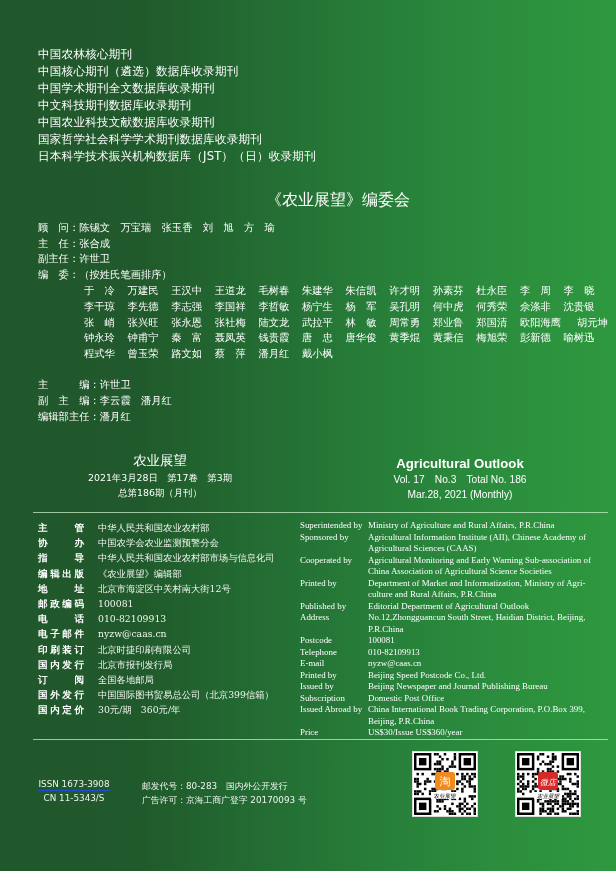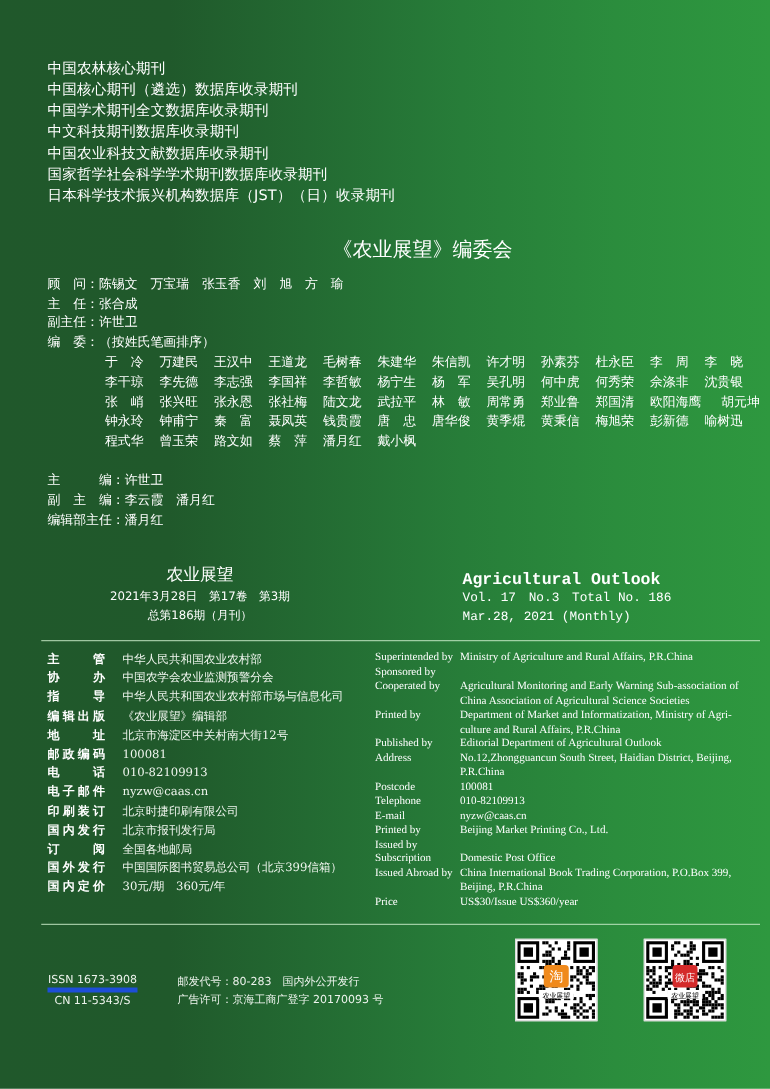--- a/index.html
+++ b/index.html
@@ -16,34 +16,34 @@
   .board { left:38px; top:220px; font-size:10.3px; line-height:15.6px; }
   .board .row { white-space:nowrap; }
   .members { left:84px; top:283px; font-size:10.3px; line-height:15.8px; }
   .members .mrow { display:flex; white-space:nowrap; }
   .members .mrow span { display:inline-block; width:43.6px; }
   .members .mrow span.wide { width:57px; }
   .editors { left:38px; top:376px; font-size:10.3px; line-height:16.2px; }
   .cn-journal { left:60px; top:452px; width:200px; text-align:center; }
   .cn-journal .t { font-size:13.4px; line-height:18px; }
   .cn-journal .s { font-size:9.4px; line-height:15px; }
-  .en-journal { left:370px; top:455px; width:180px; font-family:Liberation Mono, monospace; }
+  .en-journal { left:370px; top:455px; width:180px; text-align:center; font-family:Liberation Sans, sans-serif; }
   .en-journal .t { font-size:13.2px; font-weight:bold; line-height:18px; }
   .en-journal .s { font-size:10.2px; line-height:14.5px; }
   .hr { left:33px; width:575px; height:1px; background:rgba(200,235,200,0.75); }
   .cn-info { left:38px; top:520px; font-size:9.6px; line-height:15.2px; }
   .cn-info .r { display:flex; white-space:nowrap; }
   .cn-info .k { width:46px; font-weight:bold; text-align-last:justify; margin-right:14px; }
   .cn-info .v { font-family:"DejaVu Serif", serif; font-size:9.3px; color:#f0f6ef; }
   .en-info { left:300px; top:520px; font-family:"Liberation Serif", serif; font-size:8.9px; line-height:11.5px; }
   .en-info .r { display:flex; }
   .en-info .k { width:68px; flex:none; white-space:nowrap; }
   .en-info .v { width:240px; }
   .issn { left:38px; top:779px; font-size:8.8px; text-align:center; width:72px; color:#eef4ee; }
-  .issn .u { border-bottom:4px solid #1d4ed8; padding-bottom:1px; margin-bottom:2px; }
+  .issn .u { border-bottom:1px solid #1d4ed8; padding-bottom:1px; margin-bottom:2px; }
   .postal { left:142px; top:779px; font-size:8.8px; line-height:14px; color:#eef4ee; }
   .qr { width:64px; height:64px; background:#fff; border:1px solid #ddd; top:751px; }
   .qr svg { display:block; }
 </style>
 </head>
 <body>
 
 <div class="abs index-list">
   <div>中国农林核心期刊</div>
   <div>中国核心期刊（遴选）数据库收录期刊</div>
@@ -213,20 +213,21 @@
     </div>
   </div>
 
 <div class="abs en-info" id="eninfo">
     <div class="r">
       <span class="k">Superintended by</span>
       <span class="v">Ministry of Agriculture and Rural Affairs, P.R.China</span>
     </div>
     <div class="r">
       <span class="k">Sponsored by</span>
+      <span class="v">Agricultural Information Institute (AII), Chinese Academy of Agricultural Sciences (CAAS)</span>
     </div>
     <div class="r">
       <span class="k">Cooperated by</span>
       <span class="v">Agricultural Monitoring and Early Warning Sub-association of China Association of Agricultural Science Societies</span>
     </div>
     <div class="r">
       <span class="k">Printed by</span>
       <span class="v">Department of Market and Informatization, Ministry of Agri-culture and Rural Affairs, P.R.China</span>
     </div>
     <div class="r">
@@ -244,24 +245,25 @@
     <div class="r">
       <span class="k">Telephone</span>
       <span class="v">010-82109913</span>
     </div>
     <div class="r">
       <span class="k">E-mail</span>
       <span class="v">nyzw@caas.cn</span>
     </div>
     <div class="r">
       <span class="k">Printed by</span>
-      <span class="v">Beijing Market Printing Co., Ltd.</span>
+      <span class="v">Beijing Speed Postcode Co., Ltd.</span>
     </div>
     <div class="r">
       <span class="k">Issued by</span>
+      <span class="v">Beijing Newspaper and Journal Publishing Bureau</span>
     </div>
     <div class="r">
       <span class="k">Subscription</span>
       <span class="v">Domestic Post Office</span>
     </div>
     <div class="r">
       <span class="k">Issued Abroad by</span>
       <span class="v">China International Book Trading Corporation, P.O.Box 399, Beijing, P.R.China</span>
     </div>
     <div class="r">
@@ -465,21 +467,21 @@
       <rect x="50.6" y="5.96" width="7.4399999999999995" height="7.4399999999999995" fill="#000"></rect>
       <rect x="1" y="45.64" width="17.36" height="17.36" fill="#000"></rect>
       <rect x="3.48" y="48.12" width="12.4" height="12.4" fill="#fff"></rect>
       <rect x="5.96" y="50.6" width="7.4399999999999995" height="7.4399999999999995" fill="#000"></rect>
       <rect x="22" y="20" width="20" height="18" rx="3" fill="#f08a1c"></rect>
       <text x="32" y="33" font-size="11" fill="#fff" text-anchor="middle" font-family="DejaVu Sans, sans-serif">淘</text>
       <rect x="18" y="40" width="28" height="7" fill="#fff"></rect>
       <text x="32" y="46" font-size="5.5" fill="#000" text-anchor="middle" font-family="DejaVu Sans, sans-serif">农业展望</text>
     </svg>
   </div>
-<div class="abs qr" style="left:515px;" id="qr1">
+<div class="abs qr" style="left:515px;font-style:italic;" id="qr1">
     <svg width="64" height="64" viewBox="0 0 64 64">
       <rect x="23.32" y="1.00" width="2.48" height="2.48" fill="#000"></rect>
       <rect x="25.80" y="1.00" width="2.48" height="2.48" fill="#000"></rect>
       <rect x="35.72" y="1.00" width="2.48" height="2.48" fill="#000"></rect>
       <rect x="20.84" y="3.48" width="2.48" height="2.48" fill="#000"></rect>
       <rect x="30.76" y="3.48" width="2.48" height="2.48" fill="#000"></rect>
       <rect x="35.72" y="3.48" width="2.48" height="2.48" fill="#000"></rect>
       <rect x="38.20" y="3.48" width="2.48" height="2.48" fill="#000"></rect>
       <rect x="20.84" y="5.96" width="2.48" height="2.48" fill="#000"></rect>
       <rect x="35.72" y="5.96" width="2.48" height="2.48" fill="#000"></rect>

